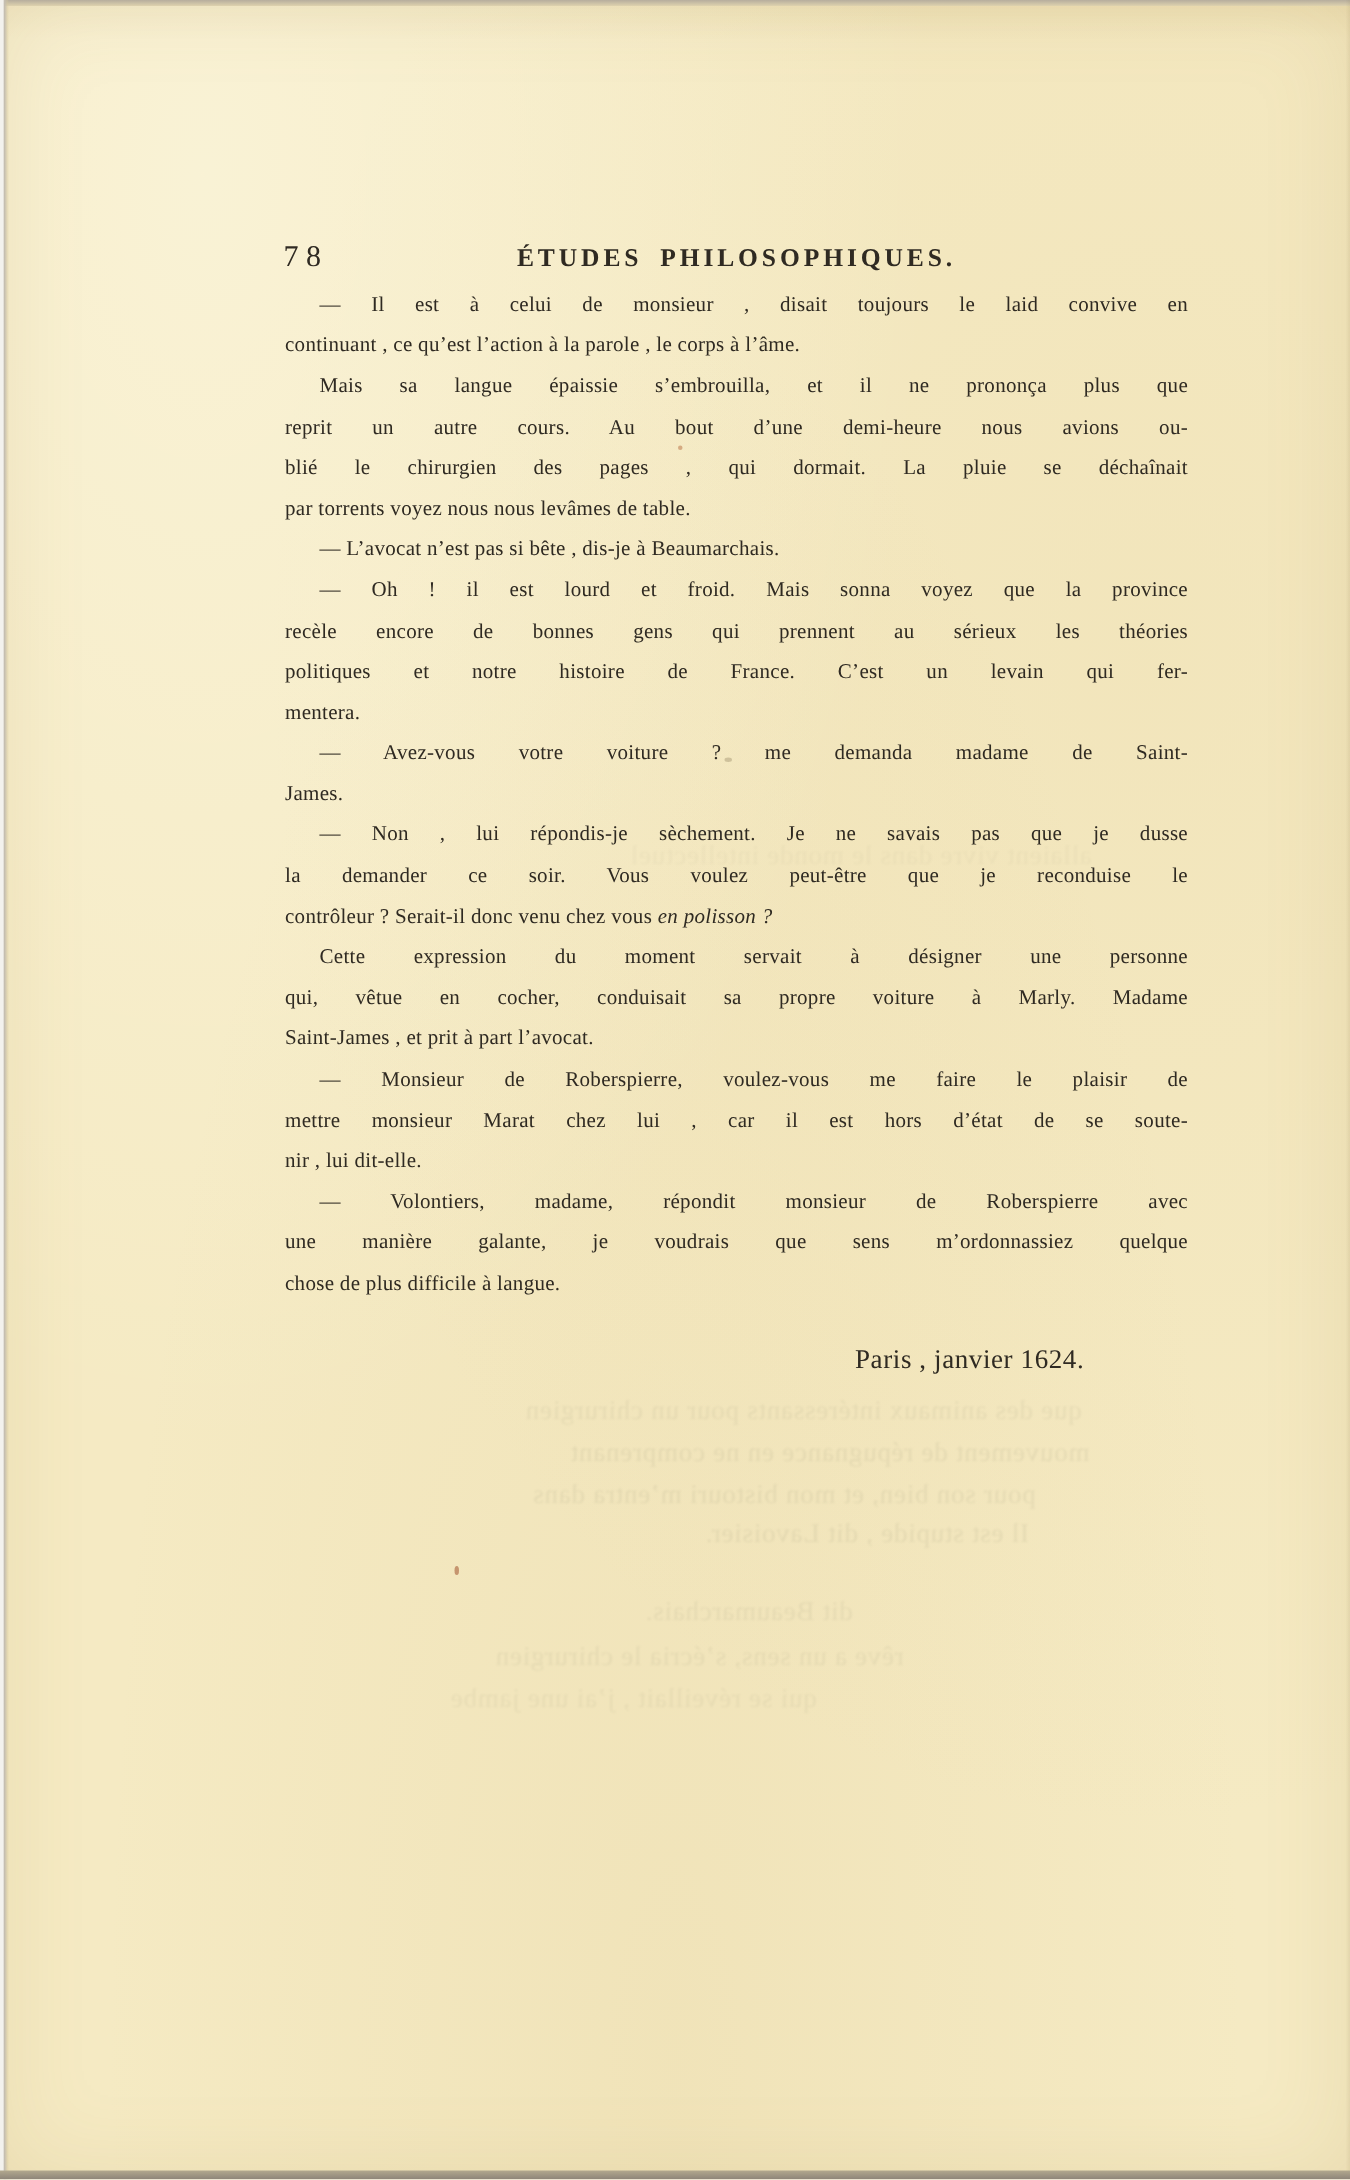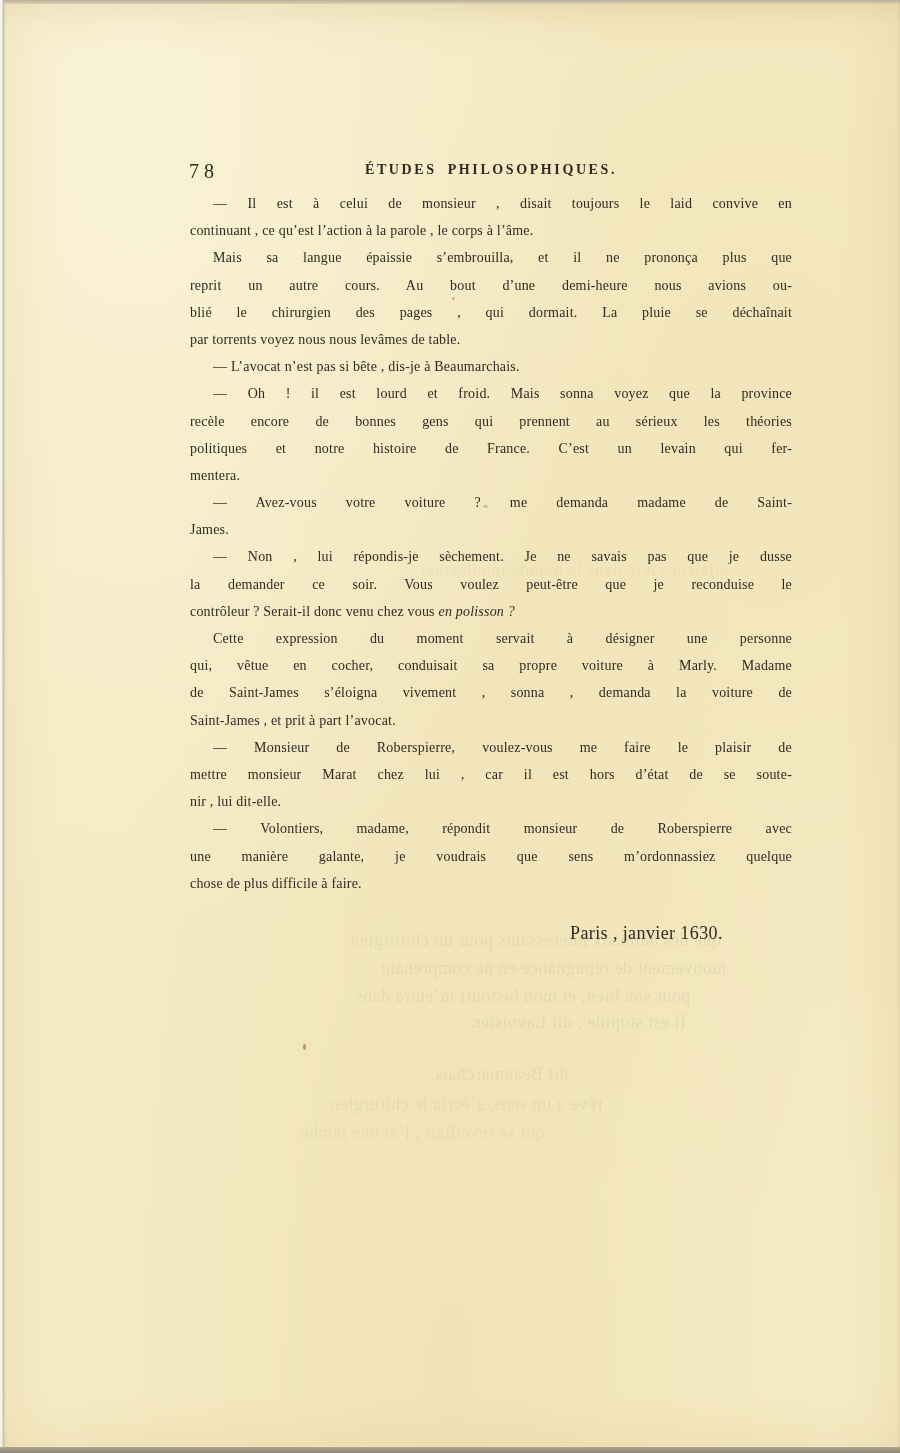--- a/index.html
+++ b/index.html
@@ -22,21 +22,21 @@
   .edge-left{position:absolute;top:0;left:0;bottom:0;width:6px;
     background:linear-gradient(90deg,#f3f2ee 0px,#f3f2ee 2px,#c5beb0 3px,rgba(210,198,160,0.35) 5px,rgba(210,198,160,0) 6px);}
   .edge-bottom{position:absolute;left:0;right:0;bottom:0;height:6px;
     background:linear-gradient(0deg,var(--edge,#8d8478),#b2a88e);}
   .edge-right{position:absolute;top:0;right:0;bottom:0;width:3px;
     background:linear-gradient(270deg,rgba(120,100,60,0.10),rgba(120,100,60,0));}
 
   .content{position:absolute;left:190px;top:162px;width:602px;}
   .header{position:relative;height:20px;margin-bottom:8px;}
   .pagenum{position:absolute;left:-1px;top:-2px;font-size:20px;letter-spacing:5px;}
-  .title{text-align:center;font-size:14px;font-weight:bold;letter-spacing:2.6px;word-spacing:5px;}
+  .title{text-align:center;font-size:17px;font-weight:bold;letter-spacing:2.6px;word-spacing:5px;}
 
   .ln{font-size:14px;line-height:27.2px;height:27.2px;letter-spacing:0.2px;white-space:normal;}
   .j{text-align:justify;text-align-last:justify;}
   .fi{padding-left:23px;}
   .it{font-style:italic;}
 
   .dateline{margin-top:26px;margin-left:380px;font-size:18px;letter-spacing:0.4px;}
 
   .bleed{
     position:absolute;white-space:nowrap;
@@ -97,28 +97,27 @@
 
       <div class="ln j fi">— Avez-vous votre voiture ? me demanda madame de Saint-</div>
       <div class="ln">James.</div>
 
       <div class="ln j fi">— Non , lui répondis-je sèchement. Je ne savais pas que je dusse</div>
       <div class="ln j">la demander ce soir. Vous voulez peut-être que je reconduise le</div>
       <div class="ln"><span>contrôleur ? Serait-il donc venu chez vous </span><span class="it">en polisson ?</span></div>
 
       <div class="ln j fi">Cette expression du moment servait à désigner une personne</div>
       <div class="ln j">qui, vêtue en cocher, conduisait sa propre voiture à Marly. Madame</div>
-      <div class="ln j">de Saint-James s’éloigna vivement , sonna , demanda la voiture de</div>
       <div class="ln">Saint-James , et prit à part l’avocat.</div>
 
       <div class="ln j fi">— Monsieur de Roberspierre, voulez-vous me faire le plaisir de</div>
       <div class="ln j">mettre monsieur Marat chez lui , car il est hors d’état de se soute-</div>
       <div class="ln">nir , lui dit-elle.</div>
 
       <div class="ln j fi">— Volontiers, madame, répondit monsieur de Roberspierre avec</div>
       <div class="ln j">une manière galante, je voudrais que sens m’ordonnassiez quelque</div>
-      <div class="ln">chose de plus difficile à faire.</div>
+      <div class="ln">chose de plus difficile à langue.</div>
     </div>
 
-    <div class="dateline">Paris , janvier 1630.</div>
+    <div class="dateline">Paris , janvier 1624.</div>
 
   </div>
 </div>
 
 </body></html>

